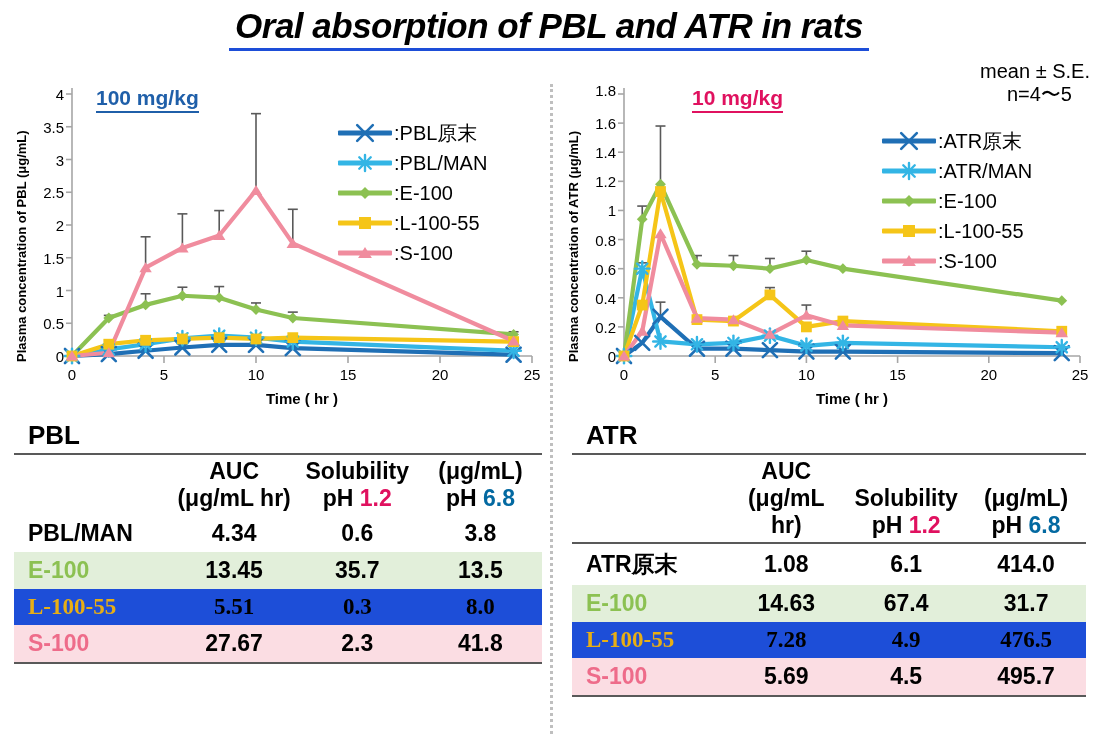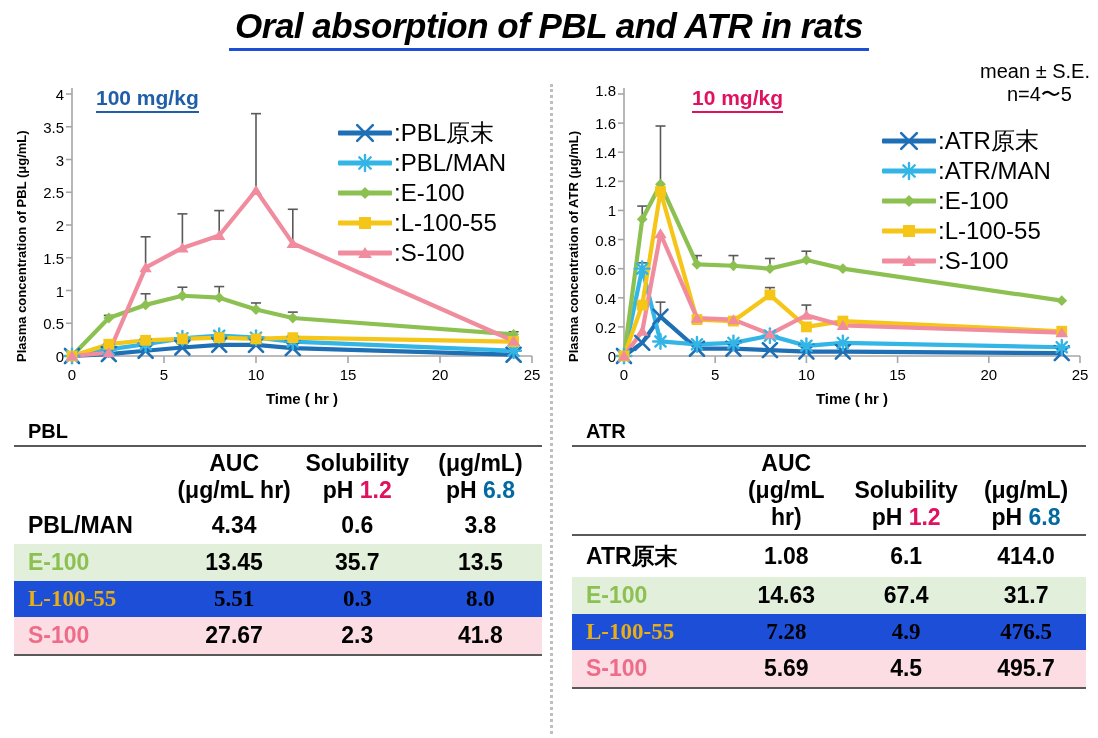--- a/index.html
+++ b/index.html
@@ -58,35 +58,35 @@
   .xlabel {
     position:absolute; text-align:center; font-size:15px; font-weight:600;
   }
   .dose {
     position:absolute; font-size:21px; font-weight:700;
     border-bottom:2.5px solid currentColor; padding-bottom:1px;
   }
   .dose.blue  { color:#1F5FA9; }
   .dose.pink  { color:#E0115F; }
 
-  .legend { position:absolute; font-size:24px; }
+  .legend { position:absolute; font-size:20px; }
   .legend-row { display:flex; align-items:center; height:30px; }
   .legend-swatch { width:54px; height:22px; position:relative; flex:0 0 54px; }
   .legend-line {
     position:absolute; left:0; top:50%; width:54px; height:5px;
     transform:translateY(-50%); border-radius:1px;
   }
   .legend-mk { position:absolute; left:27px; top:50%; transform:translate(-50%,-50%); }
   .legend-label { margin-left:2px; white-space:nowrap; }
 
   
   .table-wrap { position:absolute; top:420px; }
   #table-left  { left:14px;  width:528px; }
   #table-right { left:572px; width:514px; }
-  .tbl-title { font-size:20px; font-weight:700; margin:0 0 2px 14px; }
+  .tbl-title { font-size:26px; font-weight:700; margin:0 0 2px 14px; }
   table { border-collapse:collapse; width:100%; font-size:23px; }
   thead tr.hdr th {
     font-weight:700; padding:3px 4px; text-align:center; vertical-align:bottom;
   }
   thead tr.top-rule th { padding:0; height:0; border-top:2.5px solid #595959; }
   tbody tr.first td { border-top:2.5px solid #595959; }
   tbody tr.last-rule td { border-top:2.5px solid #595959; height:0; padding:0; }
   td { padding:5px 4px; text-align:center; font-weight:700; }
   td.rowname { text-align:left; padding-left:14px; }
   .row-e   { background:#E2EFDA; }

